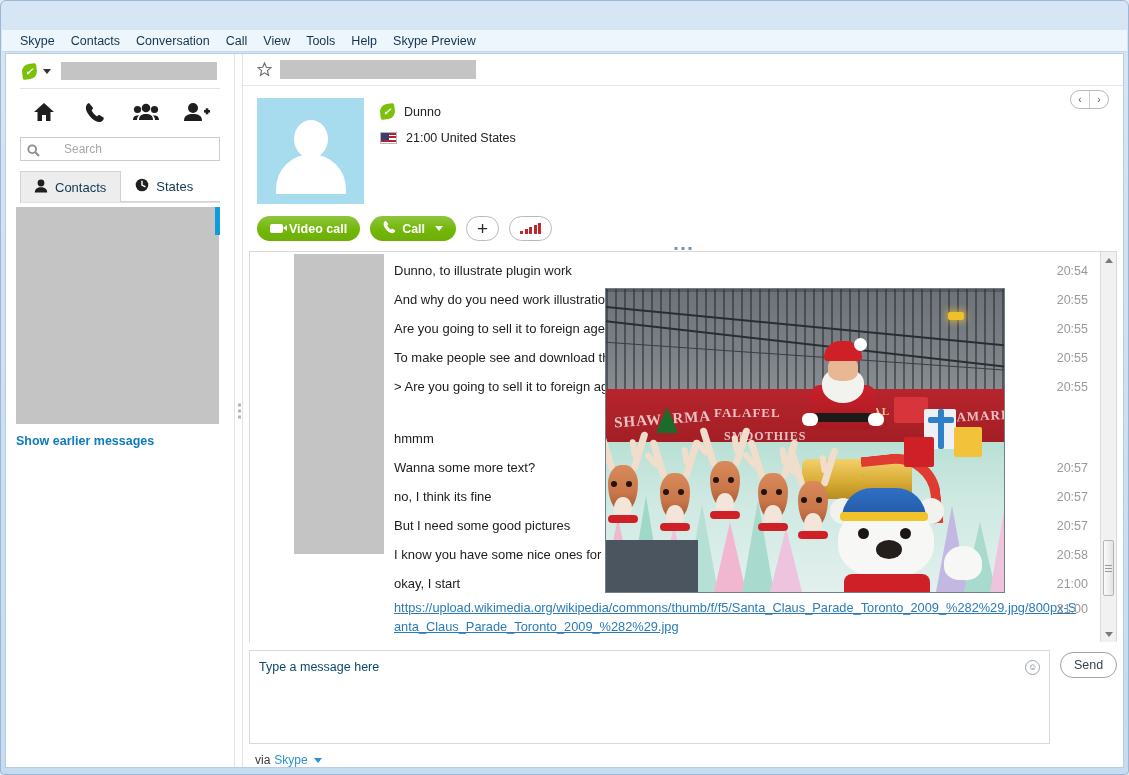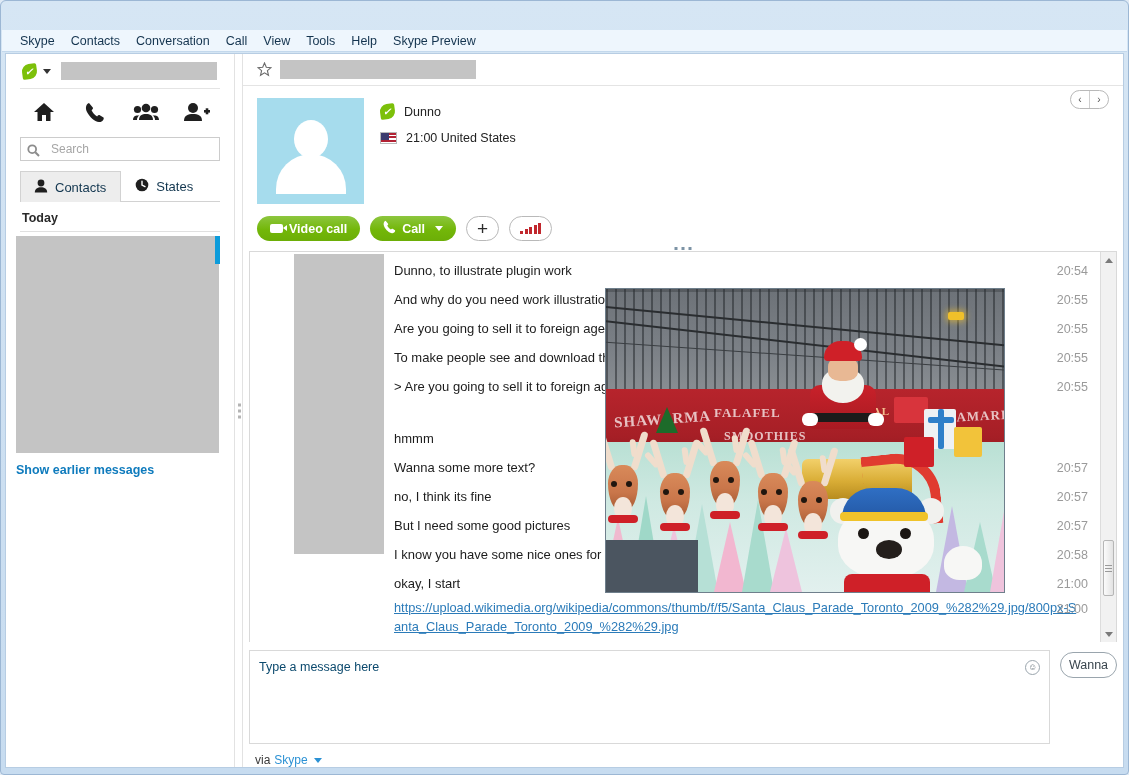--- a/index.html
+++ b/index.html
@@ -133,21 +133,21 @@
   .nav-ico {
     width: 34px; height: 30px;
     display: flex; align-items: center; justify-content: center;
     color: #1f1f1f; cursor: pointer;
   }
   .nav-ico svg { display: block; }
 
   .search-wrap { padding: 2px 14px 0 14px; }
   .search-box {
     height: 24px; border: 1px solid #cccccc; background: #fff;
-    display: flex; align-items: center; gap: 9px; padding: 0 6px;
+    display: flex; align-items: center; gap: 22px; padding: 0 6px;
   }
   .search-box .mag {
     width: 13px; height: 13px; flex: none; position: relative;
   }
   .search-input {
     border: none; outline: none; width: 100%;
     font-family: "Liberation Sans", sans-serif;
     font-size: 12px; color: #333; background: transparent;
   }
   .search-input::placeholder { color: #a6a6a6; }
@@ -623,21 +623,20 @@
             <span>
               <svg width="14" height="14" viewBox="0 0 14 14">
                   <circle cx="7" cy="7" r="6.3" fill="#1f1f1f"></circle>
                   <path d="M7 3.2 L7 7 L10 8.6" stroke="#fff" stroke-width="1.4" fill="none" stroke-linecap="round"></path>
                 </svg>
             </span>
             <span>States</span>
           </div>
         </div>
 
-        <div class="today-label">Today</div>
         <div class="today-rule"></div>
 
         <div class="contact-list">
           <div class="contact-redact">
             <span class="sel-bar"></span>
           </div>
           <div class="show-earlier">Show earlier messages</div>
         </div>
       </div>
 
@@ -914,19 +913,19 @@
             <div class="input-box">
               <span class="input-ph">Type a message here</span>
               <span class="emoji">☺</span>
             </div>
             <div class="via">
               <span>via</span>
               <a href="#">Skype</a>
               <span class="caret-blue"></span>
             </div>
           </div>
-          <button class="send-btn">Wanna</button>
+          <button class="send-btn">Send</button>
         </div>
 
       </div>
     </div>
   </div>
 </div>
 
 </body></html>

